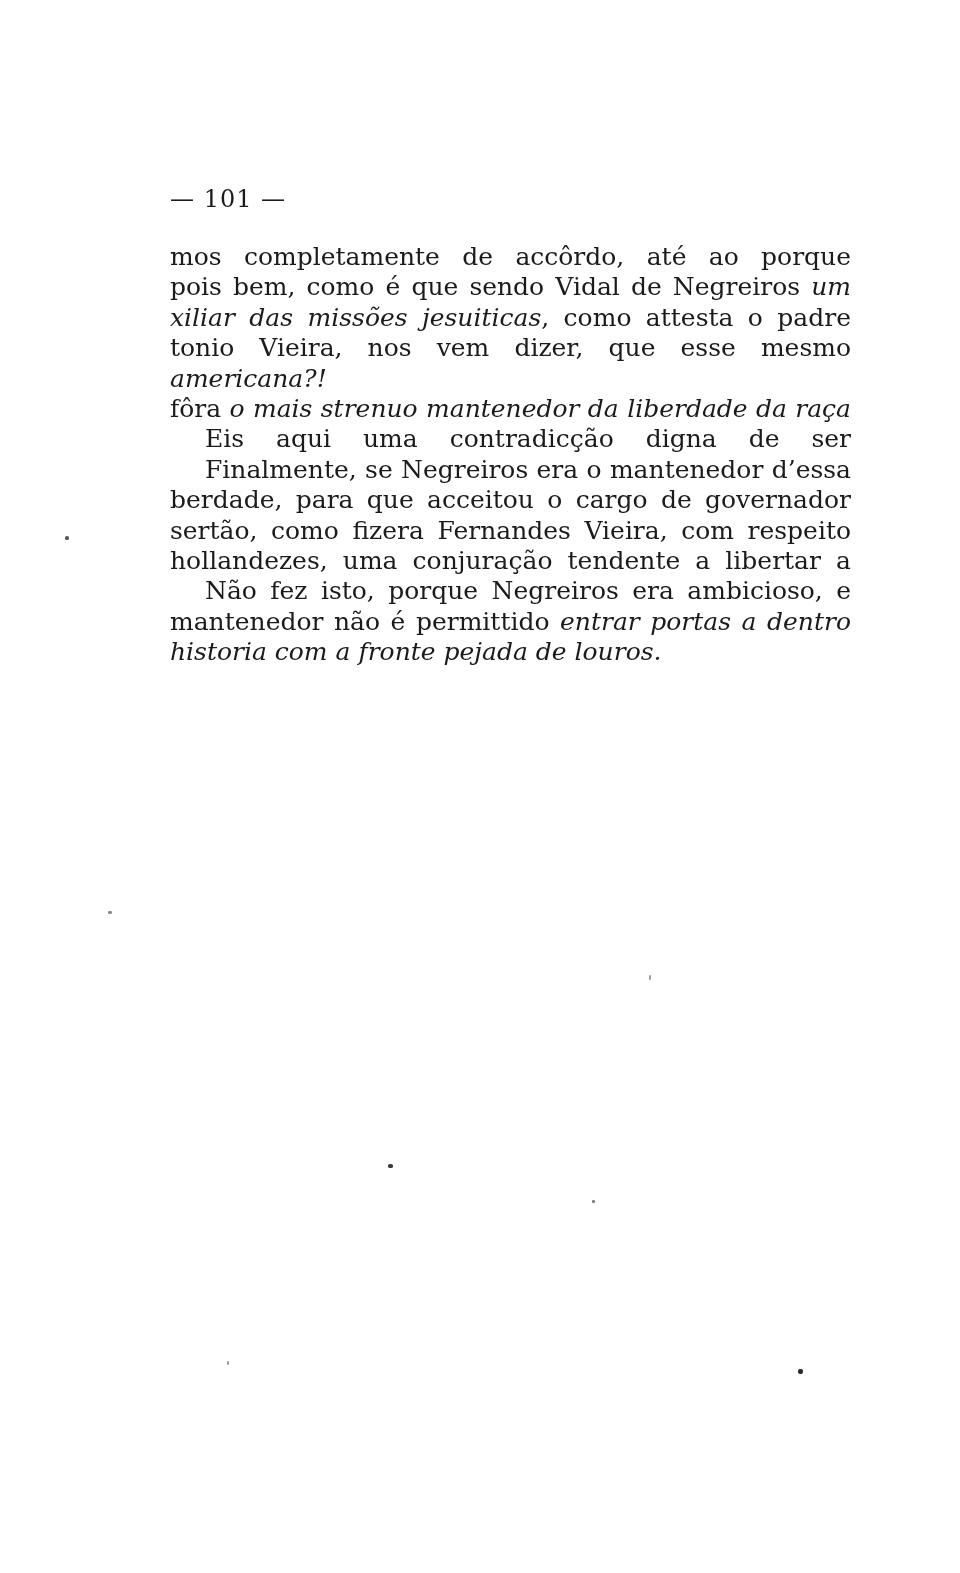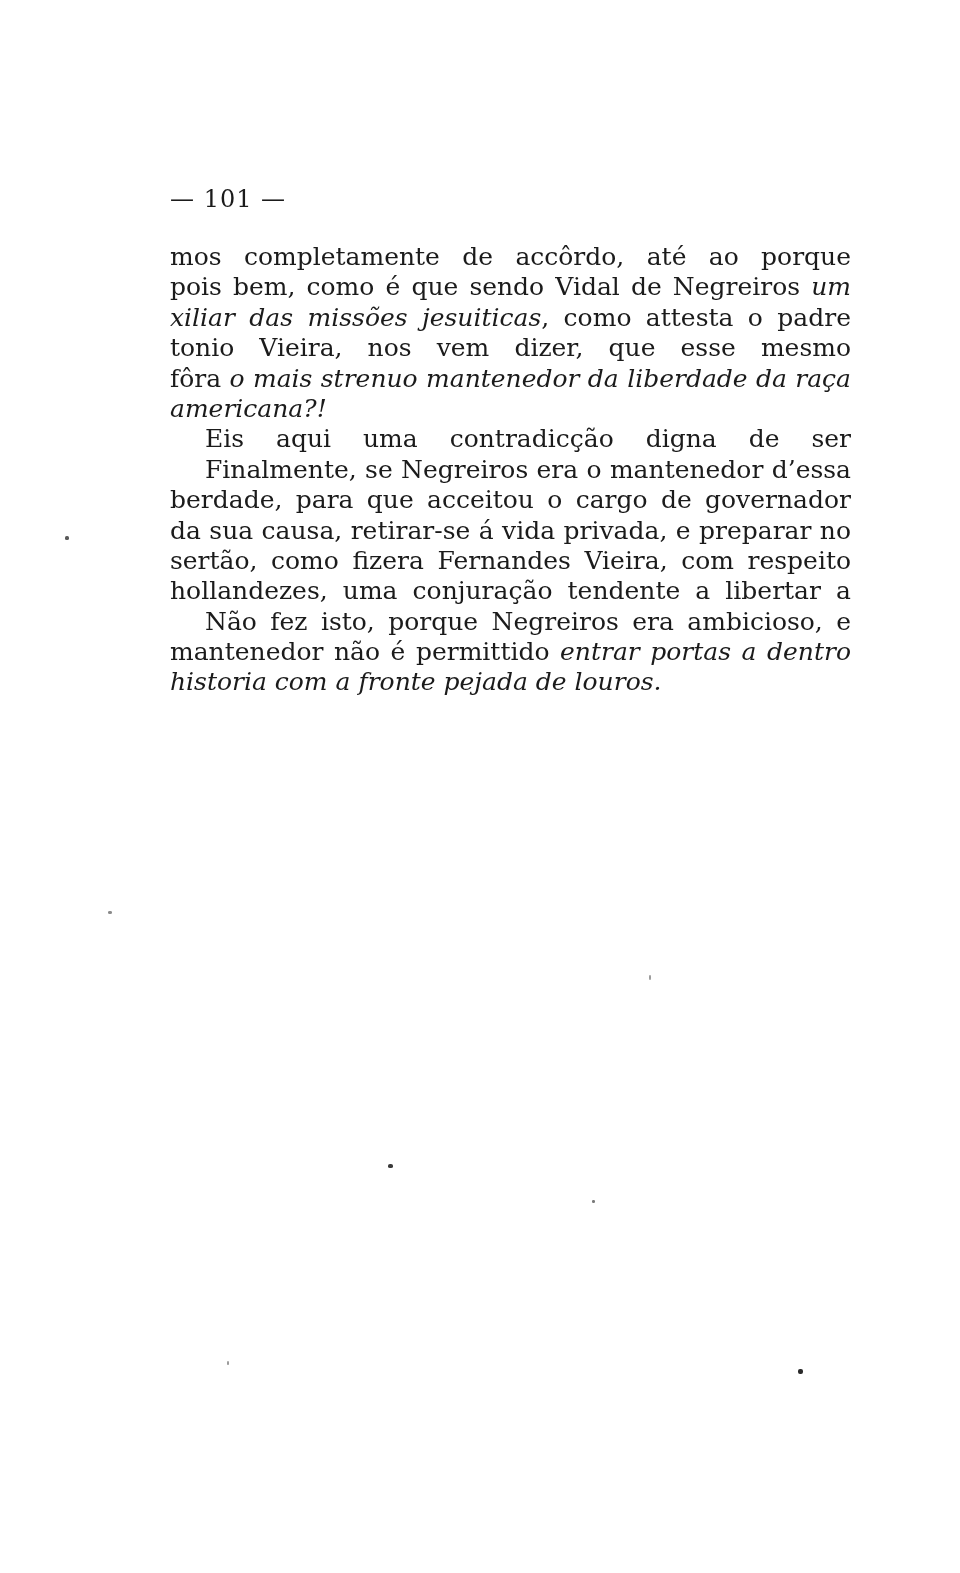--- a/index.html
+++ b/index.html
@@ -67,26 +67,25 @@
 <body>
 
 <div class="page">
   <div class="page-number">— 101 —</div>
 
   <div class="textblock" id="textblock">
       <div class="line just"><span class="">mos completamente de accôrdo, até ao porque </span><span class="sc">XVII</span><span class=""> ;</span></div>
       <div class="line just"><span class="">pois bem, como é que sendo Vidal de Negreiros </span><span class="it ">um au-</span></div>
       <div class="line just"><span class="it ">xiliar das missões jesuiticas</span><span class="">, como attesta o padre An-</span></div>
       <div class="line just"><span class="">tonio Vieira, nos vem dizer, que esse mesmo Negreiros</span></div>
+      <div class="line"><span class="it ">americana?!</span></div>
       <div class="line just"><span class="">fôra </span><span class="it ">o mais strenuo mantenedor da liberdade da raça</span></div>
-      <div class="line"><span class="it ">americana?!</span></div>
       <div class="line just indent"><span class="">Eis aqui uma contradicção digna de ser recompensa-</span></div>
       <div class="line just indent"><span class="">Finalmente, se Negreiros era o mantenedor d’essa li-</span></div>
       <div class="line just"><span class="">berdade, para que acceitou o cargo de governador de</span></div>
-      <div class="line just"><span class="">da sua causa, retirar-se á vida privada, e preparar no</span></div>
       <div class="line just"><span class="">sertão, como fizera Fernandes Vieira, com respeito aos</span></div>
       <div class="line just"><span class="">hollandezes, uma conjuração tendente a libertar a Ame-</span></div>
       <div class="line just indent"><span class="">Não fez isto, porque Negreiros era ambicioso, e aos</span></div>
       <div class="line just"><span class="">mantenedor não é permittido </span><span class="it ">entrar portas a dentro da</span></div>
       <div class="line"><span class="it ">historia com a fronte pejada de louros.</span></div>
     </div>
 </div>
 
 <div class="speck" style="left: 65px; top: 536px; width: 4px; height: 4px; background: rgb(90, 90, 90);"></div>
 <div class="speck" style="left: 108px; top: 911px; width: 4px; height: 3px; background: rgb(138, 138, 138);"></div>

